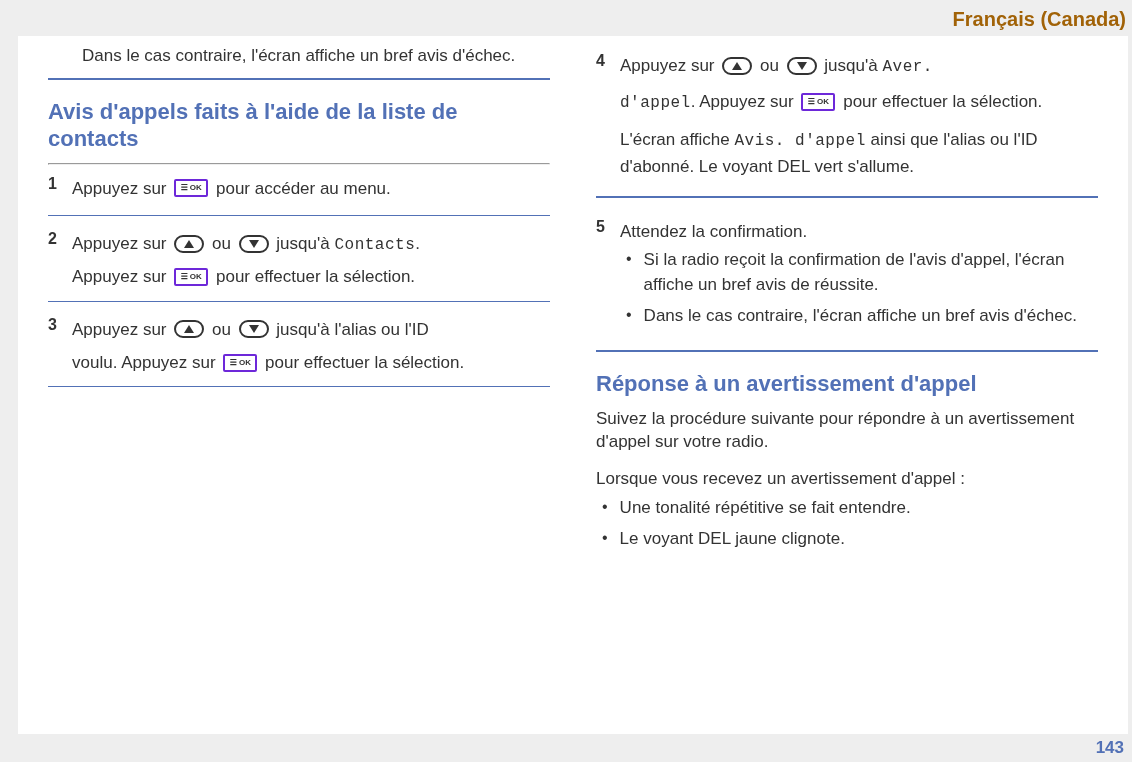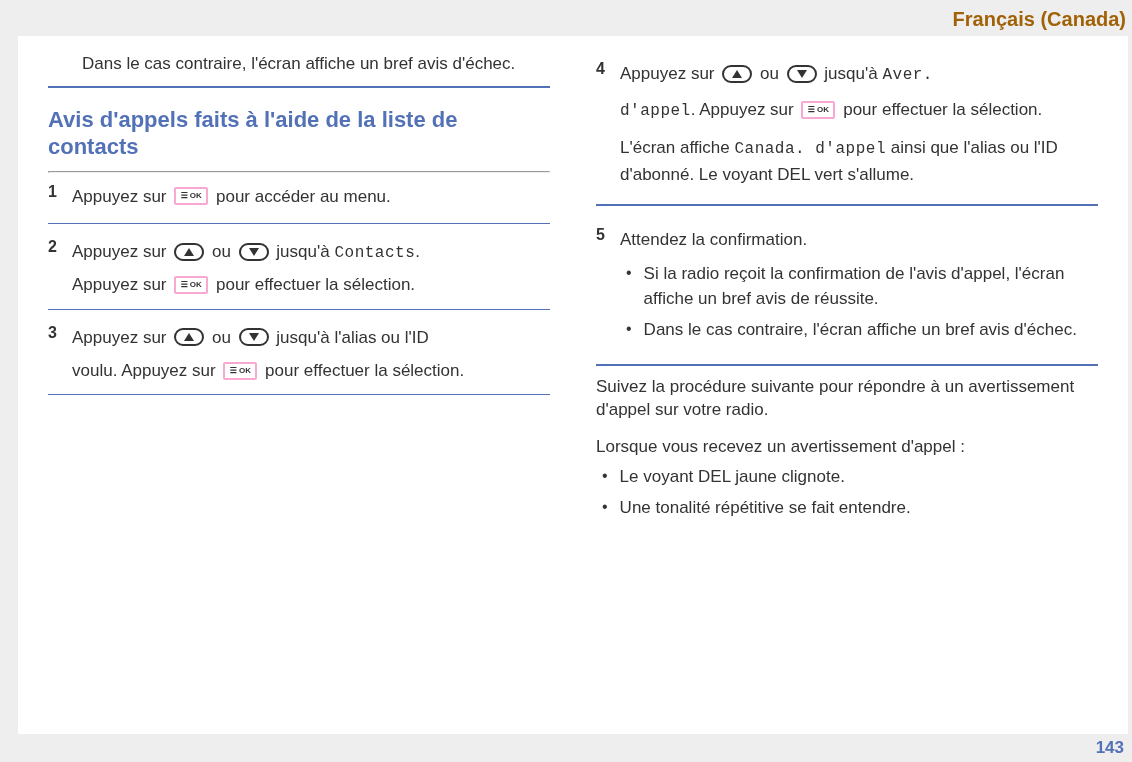--- a/index.html
+++ b/index.html
@@ -17,21 +17,21 @@
     font-size: 20px;
     padding: 8px 6px 0 0;
   }
   .page {
     background: #fff;
     position: absolute;
     top: 36px;
     left: 18px;
     right: 4px;
     bottom: 28px;
-    padding: 16px 30px 10px 30px;
+    padding: 8px 30px 10px 30px;
     display: flex;
     gap: 46px;
   }
   .col { flex: 1; min-width: 0; }
   p { line-height: 1.35; margin: 0 0 6px 0; }
   h2.section {
     color: #5271b6;
     font-size: 22px;
     font-weight: bold;
     line-height: 1.25;
@@ -70,21 +70,21 @@
     font-size: 16px;
     letter-spacing: 0.5px;
   }
   .icon-ok {
     display: inline-flex;
     align-items: center;
     justify-content: center;
     gap: 2px;
     width: 34px;
     height: 18px;
-    border: 2px solid #f9a8d4;
+    border: 2px solid #6d28d9;
     border-radius: 2px;
     vertical-align: middle;
     margin: 0 3px;
     position: relative;
     top: -1px;
     font-size: 8px;
     font-weight: bold;
     font-family: Arial, sans-serif;
     color: #333;
     line-height: 1;
@@ -101,21 +101,21 @@
     width: 30px;
     height: 18px;
     border: 2px solid #333;
     border-radius: 10px;
     vertical-align: middle;
     margin: 0 3px;
     position: relative;
     top: -1px;
   }
   .icon-nav svg { width: 10px; height: 8px; display: block; }
-  .bullets { list-style: none; padding-left: 6px; margin-top: 6px; }
+  .bullets { list-style: none; padding-left: 6px; }
   .bullets li {
     display: flex;
     gap: 12px;
     line-height: 1.45;
     margin-bottom: 6px;
   }
   .bullets li::before {
     content: "•";
     font-size: 16px;
     line-height: 1.4;
@@ -243,21 +243,21 @@
           <span> jusqu'à </span>
           <span class="mono">Aver.</span>
           <div class="line" style="line-height:1.9">
             <span class="mono">d'appel</span><span>. Appuyez sur </span>
             <span class="icon-ok">
                 <span>OK</span>
               </span>
             <span> pour effectuer la sélection.</span>
           </div>
           <div class="line" style="margin-top:8px">
-            <span>L'écran affiche </span><span class="mono">Canada. d'appel</span><span> ainsi que l'alias ou l'ID d'abonné. Le voyant DEL vert s'allume.</span>
+            <span>L'écran affiche </span><span class="mono">Avis. d'appel</span><span> ainsi que l'alias ou l'ID d'abonné. Le voyant DEL vert s'allume.</span>
           </div>
         </div>
       </div>
 
       <hr class="sep">
 
       <div class="step">
         <div class="step-num">5</div>
         <div class="step-body">
           <span>Attendez la confirmation.</span>
@@ -268,30 +268,31 @@
             <li>
                 <span>Dans le cas contraire, l'écran affiche un bref avis d'échec.</span>
               </li>
           </ul>
         </div>
       </div>
 
       <hr class="sep">
     </div>
 
+    <h2 class="section">Réponse à un avertissement d'appel</h2>
 
     <p class="intro">Suivez la procédure suivante pour répondre à un avertissement d'appel sur votre radio.</p>
 
     <p>Lorsque vous recevez un avertissement d'appel :</p>
 
     <ul class="bullets">
+      <li>
+          <span>Une tonalité répétitive se fait entendre.</span>
+        </li>
       <li>
           <span>Le voyant DEL jaune clignote.</span>
         </li>
-      <li>
-          <span>Une tonalité répétitive se fait entendre.</span>
-        </li>
     </ul>
 
   </div>
 </div>
 
 <div class="page-num">143</div>
 
 </body></html>

